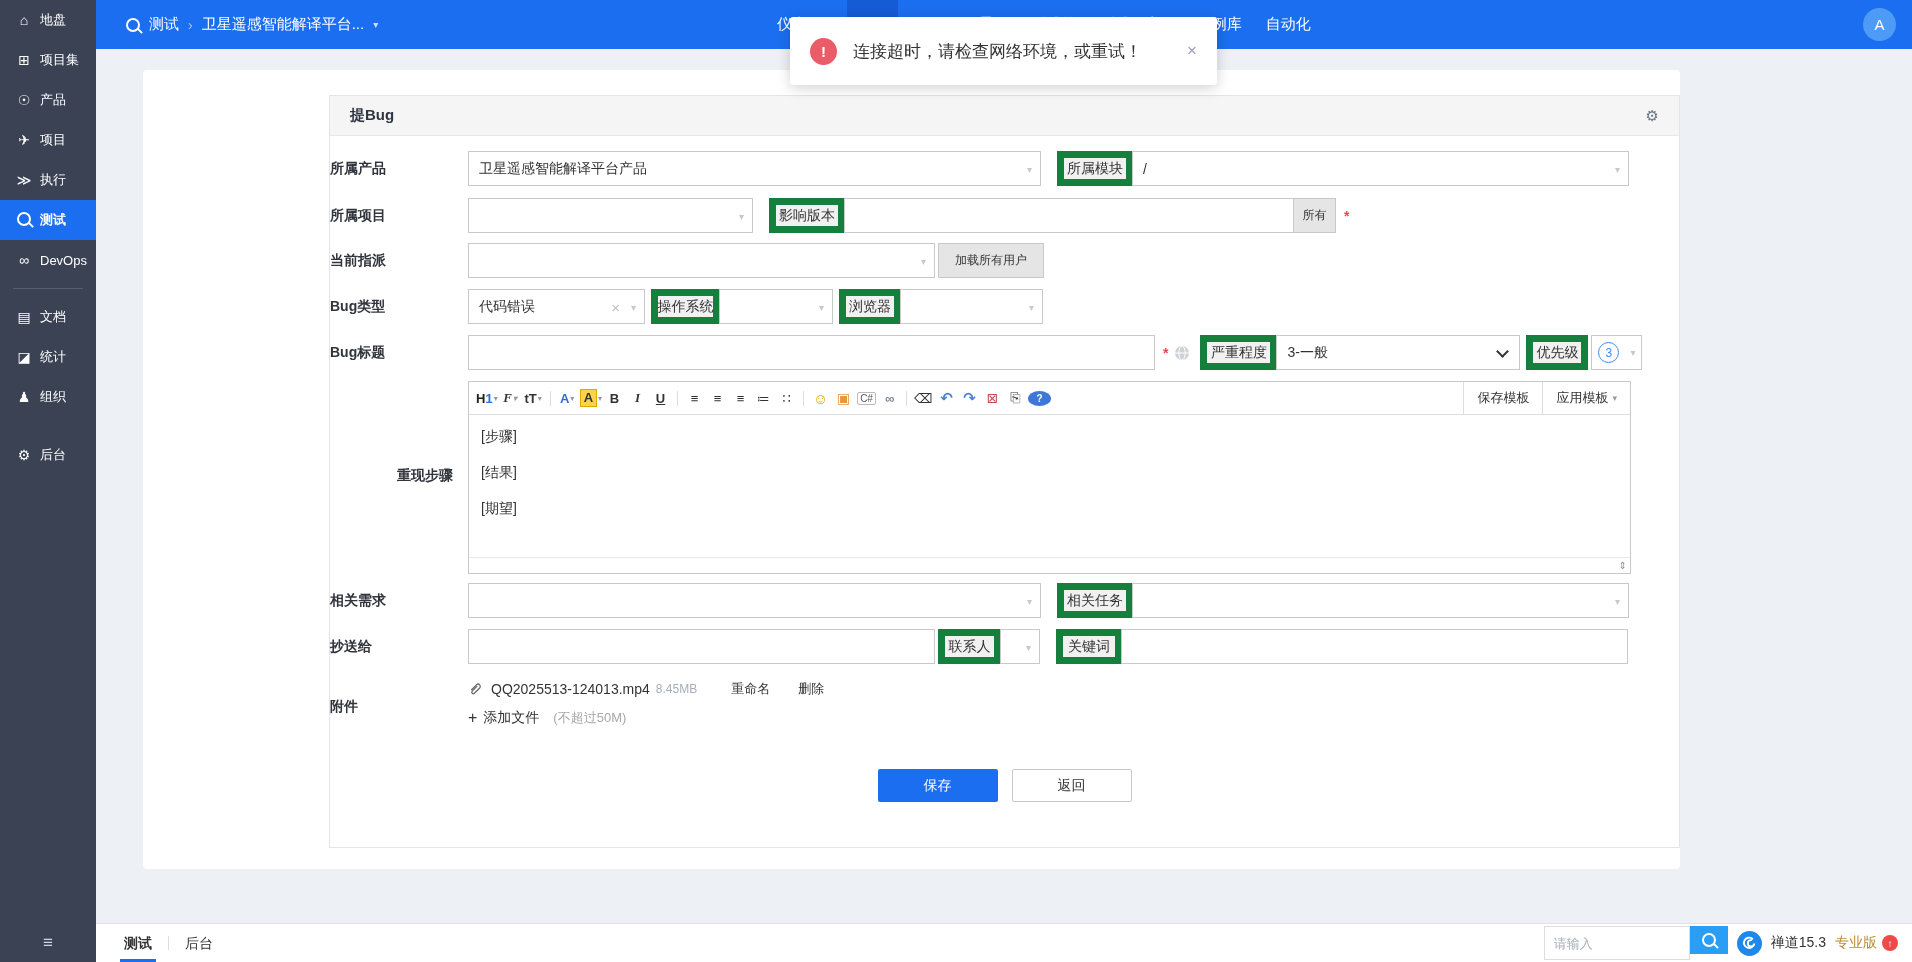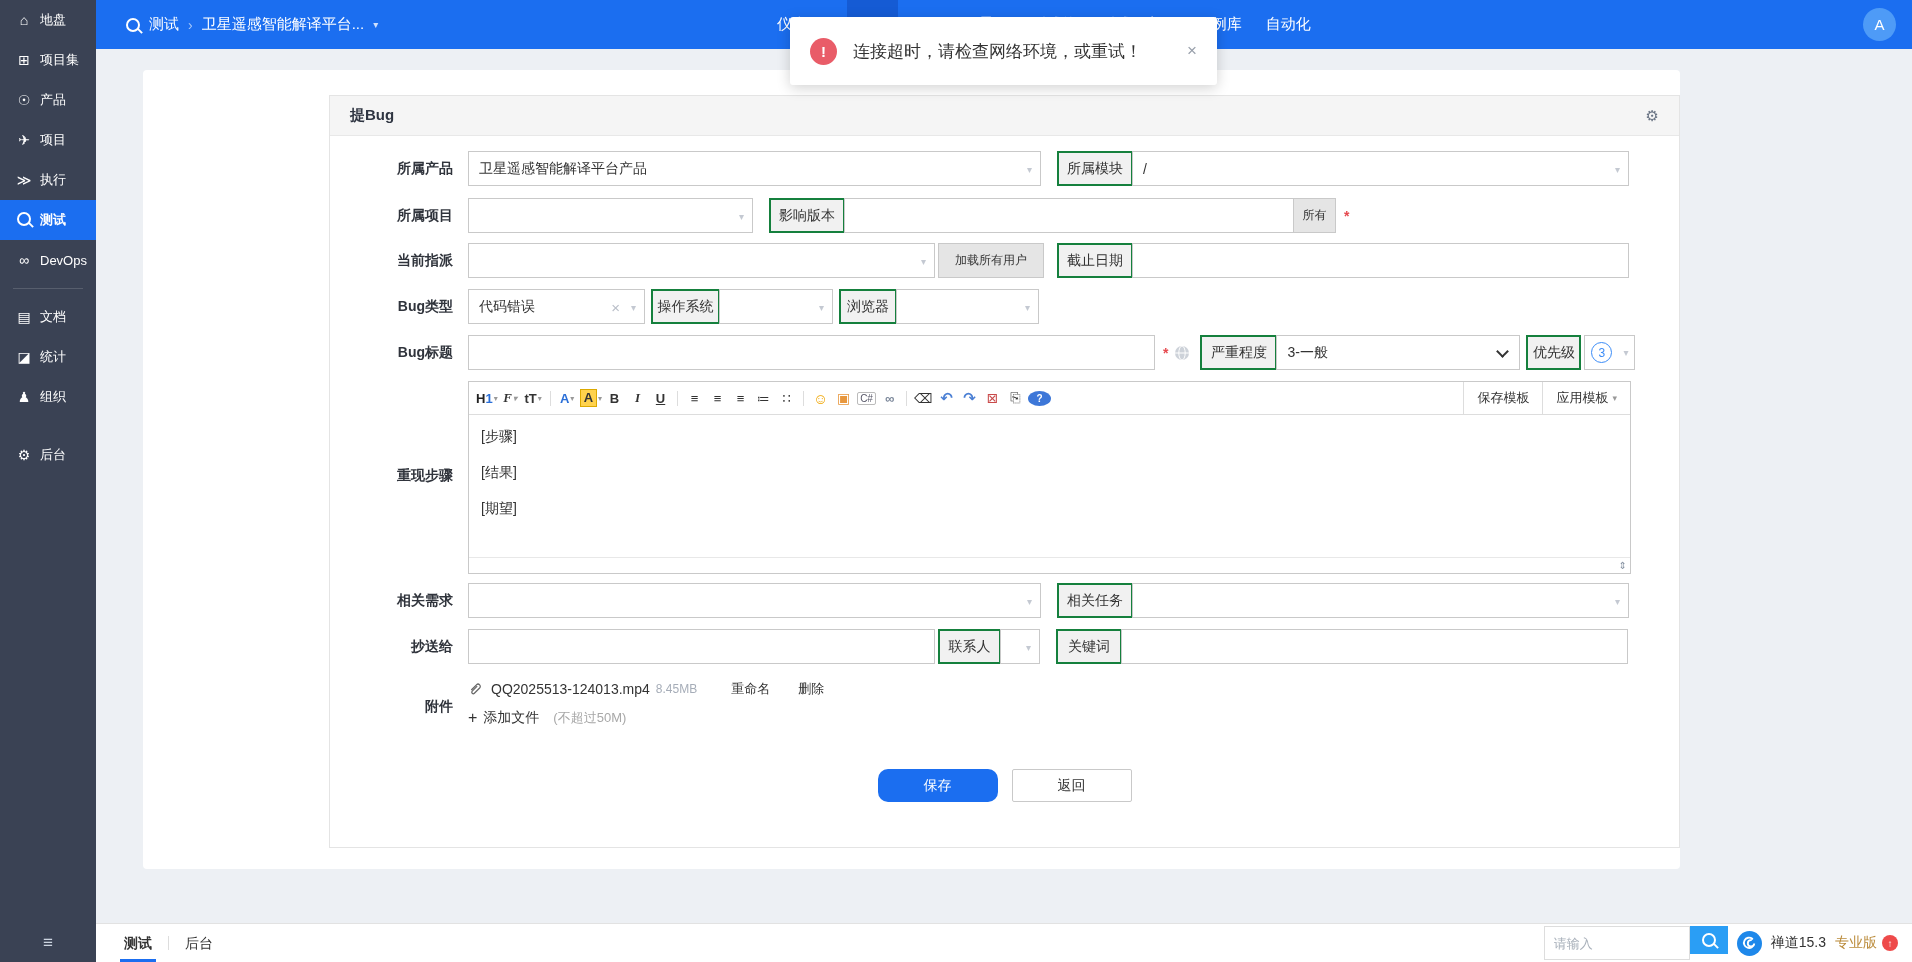--- a/index.html
+++ b/index.html
@@ -32,28 +32,28 @@
   .toast-text{font-size:17px;color:#333;margin-left:16px;white-space:nowrap}
   .toast-x{margin-left:auto;color:#99a0ab;font-size:17px;cursor:pointer}
   
   .page{position:absolute;left:143px;top:70px;width:1537px;height:799px;background:#fff;border-radius:4px}
   .card{position:absolute;left:186px;top:25px;width:1351px;height:753px;border:1px solid #e4e4e4;box-sizing:border-box;background:#fff}
   .card-h{height:40px;background:#f5f5f5;border-bottom:1px solid #e8e8e8;display:flex;align-items:center;padding:0 20px;box-sizing:border-box}
   .card-h .t{font-size:15px;font-weight:bold;color:#2f3542}
   .gear{margin-left:auto;color:#6a7484;font-size:15px;cursor:pointer}
   
   .frow{position:absolute;left:0;display:flex;align-items:center}
-  .flabel{width:123px;text-align:right;margin-right:15px;font-size:14px;color:#30343c;font-weight:600;flex-shrink:0}
+  .flabel{width:123px;margin-right:15px;font-size:14px;color:#30343c;font-weight:600;flex-shrink:0}
   .ctrl{height:35px;box-sizing:border-box;border:1px solid #c9c9c9;background:#fff;display:flex;align-items:center;font-size:14px;color:#333;padding:0 10px;position:relative}
   input.ctrl{outline:none}
   .sel{cursor:pointer}
   .car::after{content:"▾";position:absolute;right:8px;top:50%;transform:translateY(-50%);color:#c4c9d2;font-size:10px}
   .clear-x::before{content:"×";position:absolute;right:24px;top:50%;transform:translateY(-50%);color:#b9bec8;font-size:15px}
   .native::after{content:"";position:absolute;width:7px;height:7px;border-right:2px solid #333;border-bottom:2px solid #333;transform:rotate(45deg);right:12px;top:11px}
-  .addon{height:35px;box-sizing:border-box;border:2px solid #15803d;background:#f1f1f1;display:flex;align-items:center;justify-content:center;font-size:14px;color:#333;padding:0 24px;flex-shrink:0;white-space:nowrap}
+  .addon{height:35px;box-sizing:border-box;border:7px solid #15803d;background:#f1f1f1;display:flex;align-items:center;justify-content:center;font-size:14px;color:#333;padding:0 24px;flex-shrink:0;white-space:nowrap}
   .grp{display:flex}
   .grp>*+*{margin-left:-1px}
   .btn-plain{height:35px;box-sizing:border-box;border:1px solid #c9c9c9;background:#e5e5e5;font-size:12px;color:#333;display:flex;align-items:center;justify-content:center;cursor:pointer;white-space:nowrap}
   .star{color:#e6494f;font-size:14px;font-weight:bold}
   .pri{width:19px;height:19px;border-radius:50%;border:1px solid #3b8cf7;color:#3b8cf7;font-size:12px;display:flex;align-items:center;justify-content:center}
   .pri-ctrl{justify-content:space-between;padding:0 6px}
   .pri-ctrl .pc{color:#c4c9d2;font-size:10px}
   
   .ed-label{position:absolute;top:371px;left:0;width:123px;text-align:right;font-size:14px;color:#30343c;font-weight:600}
   .editor{position:absolute;left:138px;top:285px;width:1163px;height:193px;border:1px solid #c9c9c9;box-sizing:border-box}
@@ -86,21 +86,21 @@
   .file-line{display:flex;align-items:center}
   .file-name{font-size:14px;color:#333;margin-left:8px}
   .file-size{font-size:12px;color:#a6adb8;margin-left:6px}
   .file-act{font-size:13px;color:#333;cursor:pointer}
   .add-line{display:flex;align-items:center;margin-top:11px}
   .plus{font-size:16px;color:#333;margin-right:6px}
   .add-label{font-size:14px;color:#333;cursor:pointer}
   .limit{font-size:13px;color:#a8a8a8;margin-left:14px}
   
   .actions{position:absolute;top:673px;left:0;width:100%;display:flex;justify-content:center;gap:14px}
-  .btn-primary{width:120px;height:33px;background:#1b6ef0;color:#fff;font-size:14px;border:none;border-radius:10px;display:flex;align-items:center;justify-content:center;cursor:pointer}
+  .btn-primary{width:120px;height:33px;background:#1b6ef0;color:#fff;font-size:14px;border:none;border-radius:2px;display:flex;align-items:center;justify-content:center;cursor:pointer}
   .btn-default{width:120px;height:33px;background:#fff;color:#333;font-size:14px;border:1px solid #c9c9c9;border-radius:2px;box-sizing:border-box;display:flex;align-items:center;justify-content:center;cursor:pointer}
   
   .bottombar{position:absolute;left:96px;right:0;bottom:0;height:39px;background:#fff;border-top:1px solid #e2e2e2;display:flex;align-items:center;z-index:15;box-sizing:border-box}
   .bb-tab{height:100%;display:flex;align-items:center;font-size:14px;color:#333;padding:2px 4px 0;margin:0 12px;box-sizing:border-box;cursor:pointer}
   .bb-tab.first{margin-left:24px}
   .bb-tab.active{font-weight:bold;border-bottom:3px solid #1b6ef0;padding-top:5px}
   .bb-sep{width:1px;height:14px;background:#ddd}
   .bb-right{margin-left:auto;display:flex;align-items:center;margin-right:14px;gap:9px}
   .search{display:flex}
   .search input{width:146px;height:28px;border:1px solid #ddd;padding:16px 9px;font-size:13px;color:#333;box-sizing:border-box;outline:none}
@@ -223,24 +223,20 @@
         <input class="ctrl" style="width: 450px;">
         <div class="btn-plain" style="width:43px">所有</div>
       </div>
       <span class="star" style="margin-left:8px">*</span>
     </div>
 
     <div class="frow" style="top:147px">
       <div class="flabel">当前指派</div>
       <div class="ctrl sel car" style="width:467px"></div>
       <div class="btn-plain" style="width:106px;margin-left:3px">加载所有用户</div>
-      <div class="grp" style="margin-left:13px">
-        <div class="addon" style="width:76px">截止日期</div>
-        <input class="ctrl" style="width: 497px;">
-      </div>
     </div>
 
     <div class="frow" style="top:193px">
       <div class="flabel">Bug类型</div>
       <div class="ctrl sel car clear-x" style="width:177px">
         <span>代码错误</span>
       </div>
       <div class="grp" style="margin-left:6px">
         <div class="addon" style="width:69px">操作系统</div>
         <div class="ctrl sel car" style="width:114px"></div>

